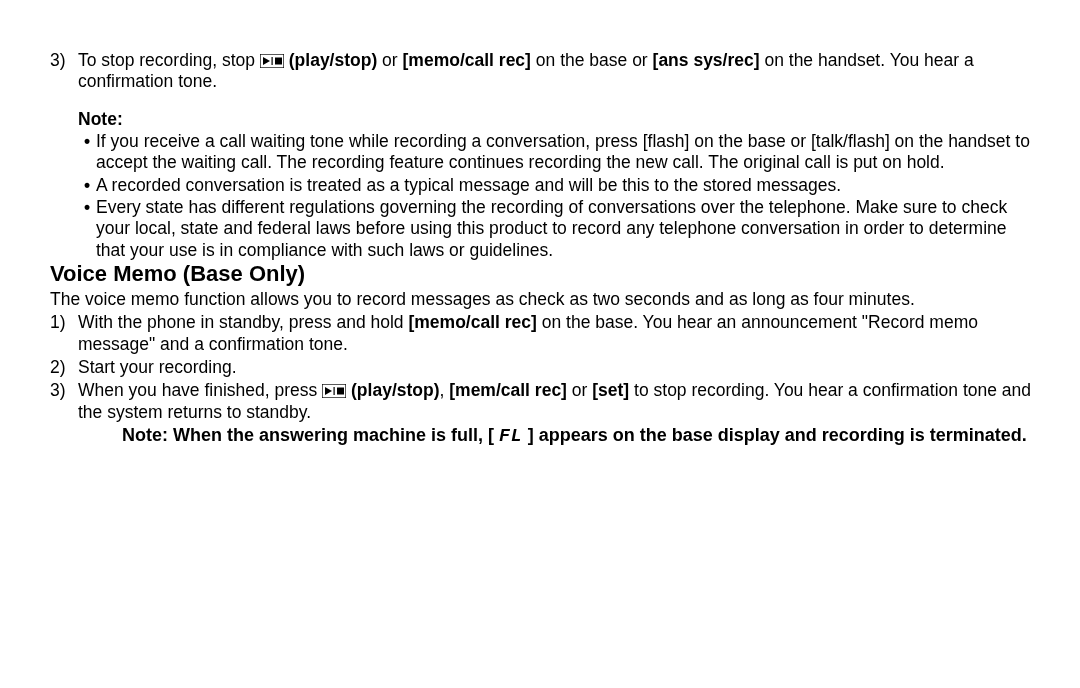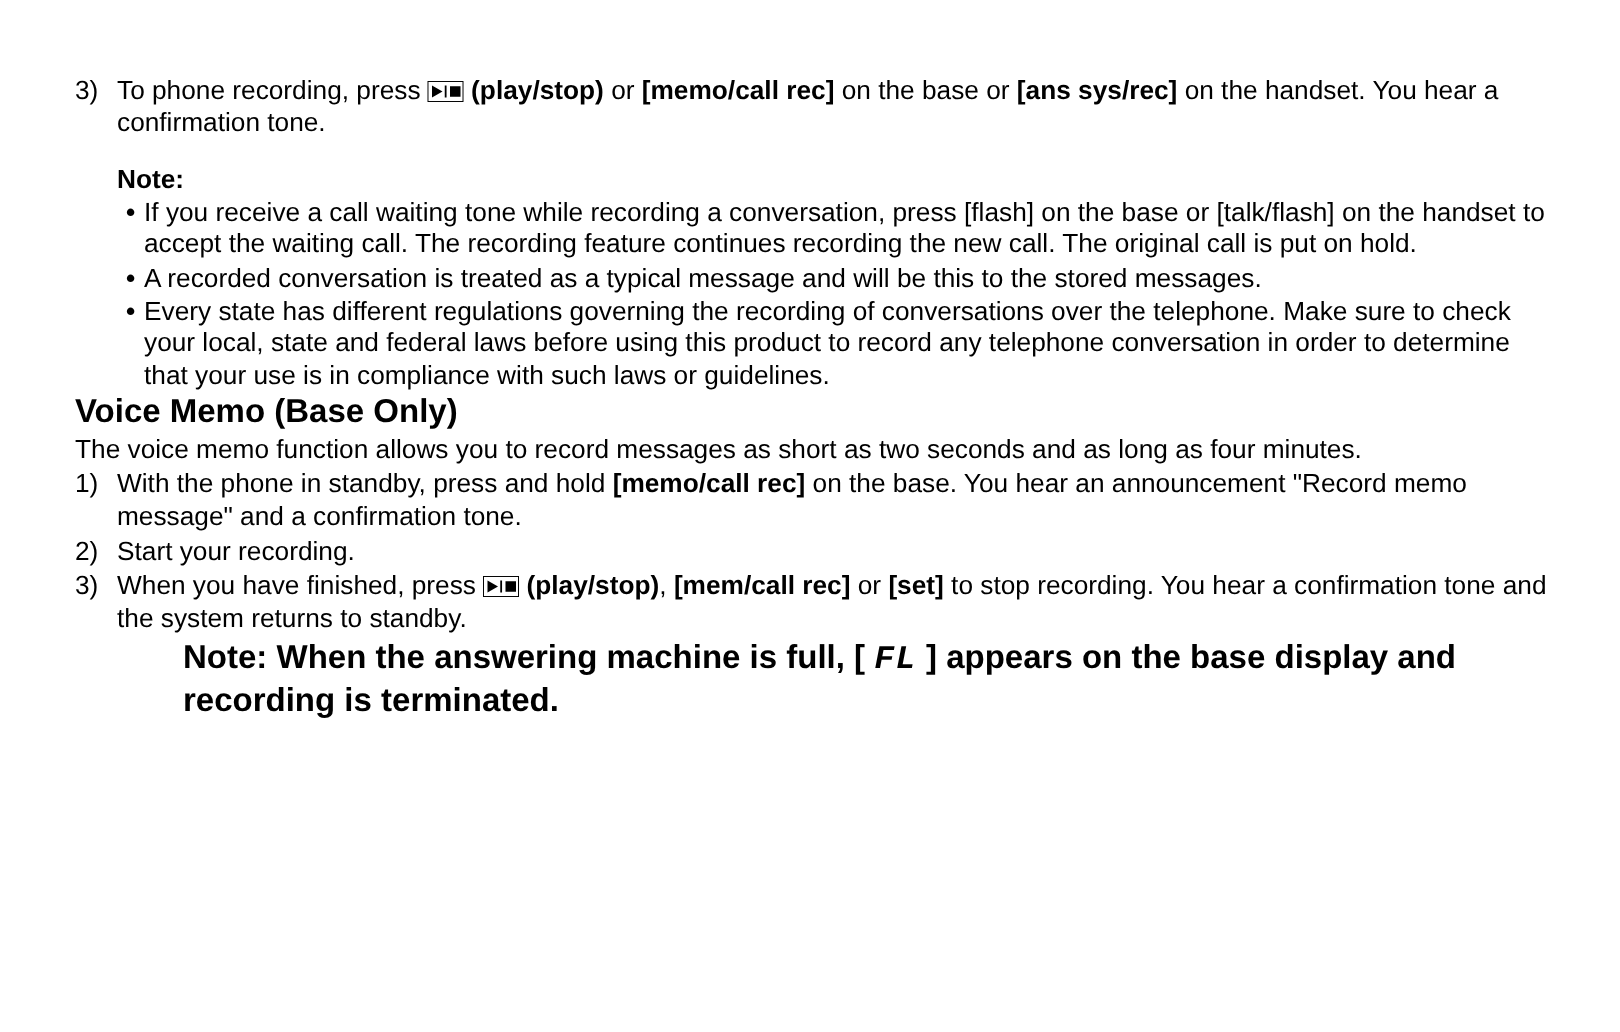--- a/index.html
+++ b/index.html
@@ -69,21 +69,21 @@
     font-weight: bold;
     margin-bottom: 2px;
   }
   .intro {
     font-size: 17.5px;
     line-height: 1.22;
     margin-bottom: 2px;
   }
   .sub-note {
     margin-left: 44px;
-    font-size: 22px;
+    font-size: 18px;
     line-height: 1.22;
     font-weight: bold;
     margin-top: 2px;
   }
   .fl {
     font-family: "Courier New", monospace;
     font-style: italic;
     letter-spacing: 1px;
   }
   .page-num {
@@ -102,21 +102,21 @@
 </style>
 </head>
 <body>
 
 <div class="page">
 
   <div class="ol-main">
     <div class="ol-item">
       <div class="ol-num">3)</div>
       <div class="ol-body">
-        <span>To phone recording, press </span><span class="b"><svg class="icon-ps" width="24" height="14" viewBox="0 0 24 14">
+        <span>To stop recording, stop </span><span class="b"><svg class="icon-ps" width="24" height="14" viewBox="0 0 24 14">
               <rect x="0" y="0" width="24" height="14" fill="none" stroke="#000" stroke-width="1.3"></rect>
               <polygon points="3,3 3,11 10,7" fill="#000"></polygon>
               <rect x="11.5" y="3" width="1.2" height="8" fill="#000"></rect>
               <rect x="15" y="3.5" width="7" height="7" fill="#000"></rect>
             </svg><span> (play/stop)</span></span><span> or </span><span class="b">[memo/call rec]</span><span> on the base or </span><span class="b">[ans sys/rec]</span><span> on the handset. You hear a confirmation tone.</span>
       </div>
     </div>
   </div>
 
   <div class="note-block">
@@ -131,21 +131,21 @@
         <div class="bullet-body">A recorded conversation is treated as a typical message and will be this to the stored messages.</div>
       </li>
       <li class="bullet">
         <div class="bullet-mark">•</div>
         <div class="bullet-body">Every state has different regulations governing the recording of conversations over the telephone. Make sure to check your local, state and federal laws before using this product to record any telephone conversation in order to determine that your use is in compliance with such laws or guidelines.</div>
       </li>
     </ul>
   </div>
 
   <div class="section-heading">Voice Memo (Base Only)</div>
-  <div class="intro">The voice memo function allows you to record messages as short as two seconds and as long as four minutes.</div>
+  <div class="intro">The voice memo function allows you to record messages as check as two seconds and as long as four minutes.</div>
 
   <div class="ol-main">
     <div class="ol-item">
       <div class="ol-num">1)</div>
       <div class="ol-body">
         <span>With the phone in standby, press and hold </span><span class="b">[memo/call rec]</span><span> on the base. You hear an announcement "Record memo message" and a confirmation tone.</span>
       </div>
     </div>
     <div class="ol-item">
       <div class="ol-num">2)</div>

